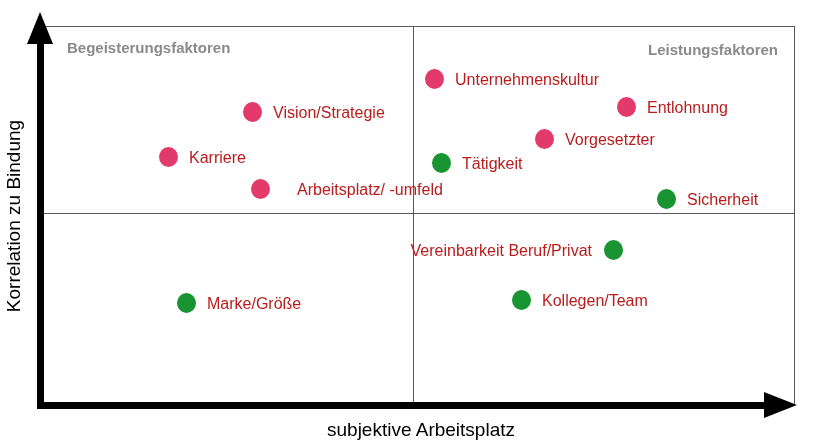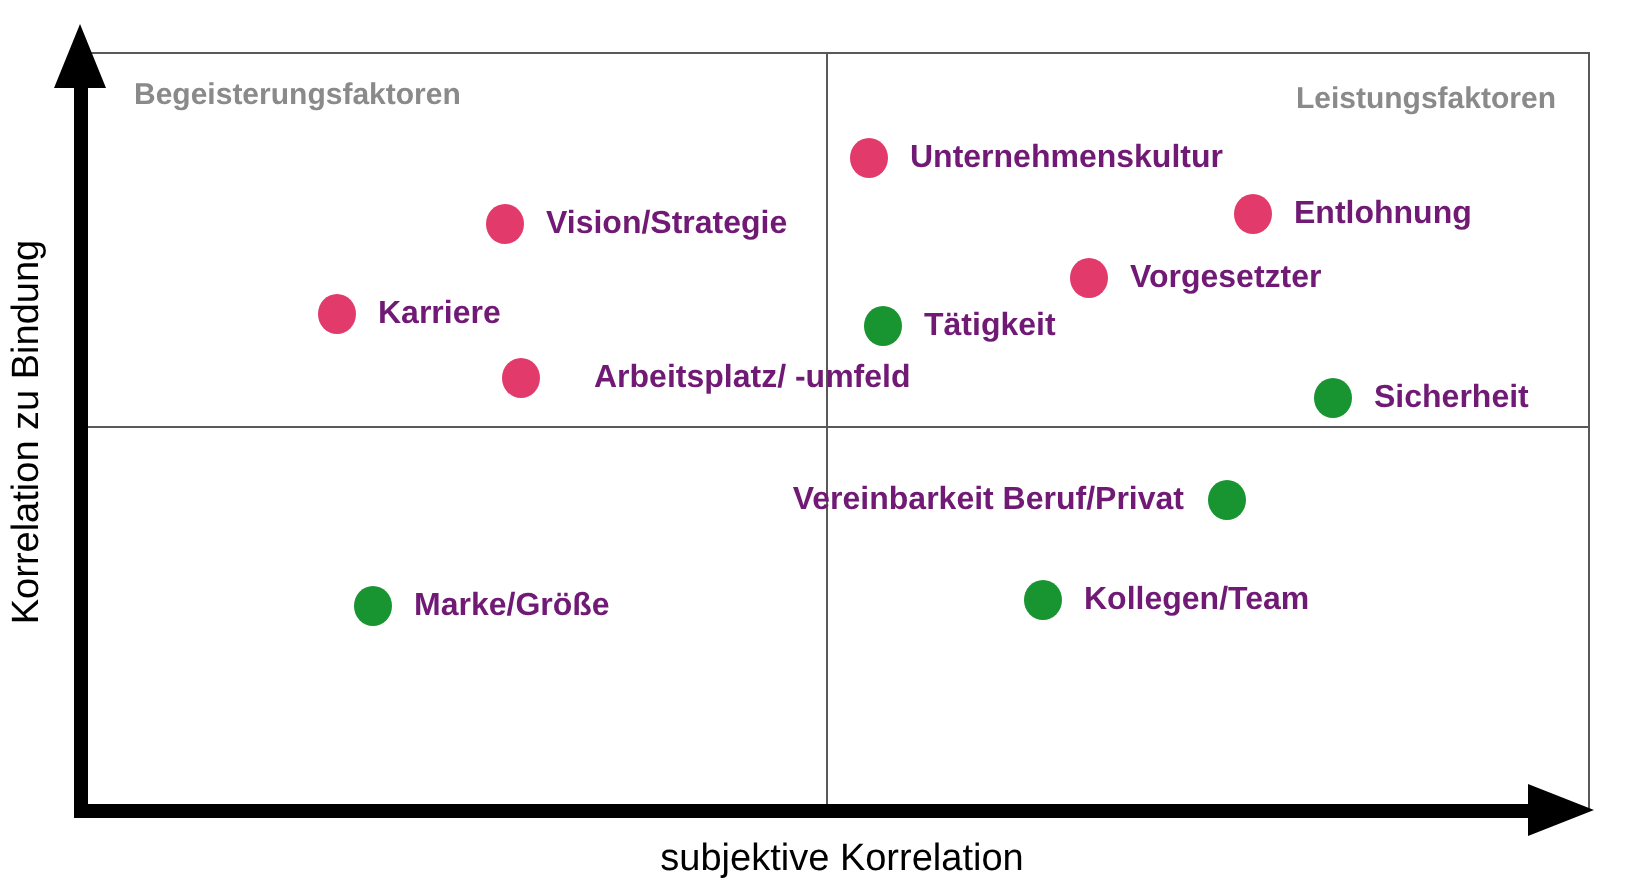--- a/index.html
+++ b/index.html
@@ -41,38 +41,38 @@
     position:absolute;font-size:15px;line-height:15px;font-weight:bold;
     color:#8a8a8a;white-space:nowrap;
   }
   .quad-tl{left:67px;top:40px;}
   .quad-tr{right:39px;top:42px;}
   .quad-bl{left:59px;top:374px;}
   .quad-br{right:41px;top:374px;}
   .dot{position:absolute;width:19px;height:20px;border-radius:50%;}
   .plabel{
     position:absolute;transform:translateY(-50%);
-    font-size:16px;font-weight:bold;color:#701a75;white-space:nowrap;line-height:19px;
+    font-size:16px;font-weight:normal;color:#b91c1c;white-space:nowrap;line-height:19px;
   }
 </style>
 </head>
 <body>
 
 <div class="canvas">
   <div class="plot-box"></div>
   <div class="divider-v"></div>
   <div class="divider-h"></div>
 
   <div class="yaxis-shaft"></div>
   <div class="yaxis-head"></div>
   <div class="xaxis-shaft"></div>
   <div class="xaxis-head"></div>
 
   <div class="ylabel">Korrelation zu Bindung</div>
-  <div class="xlabel">subjektive Korrelation</div>
+  <div class="xlabel">subjektive Arbeitsplatz</div>
 
   <div class="quad quad-tr">Leistungsfaktoren</div>
   <div class="quad quad-tl">Begeisterungsfaktoren</div>
 
   <div id="points-layer">
       <span class="dot" style="background: rgb(226, 58, 107); left: 242.5px; top: 102px;"></span>
       <span class="plabel" style="top: 112px; left: 273px;">Vision/Strategie</span>
       <span class="dot" style="background: rgb(226, 58, 107); left: 158.5px; top: 147px;"></span>
       <span class="plabel" style="top: 157px; left: 189px;">Karriere</span>
       <span class="dot" style="background: rgb(226, 58, 107); left: 250.5px; top: 179px;"></span>

